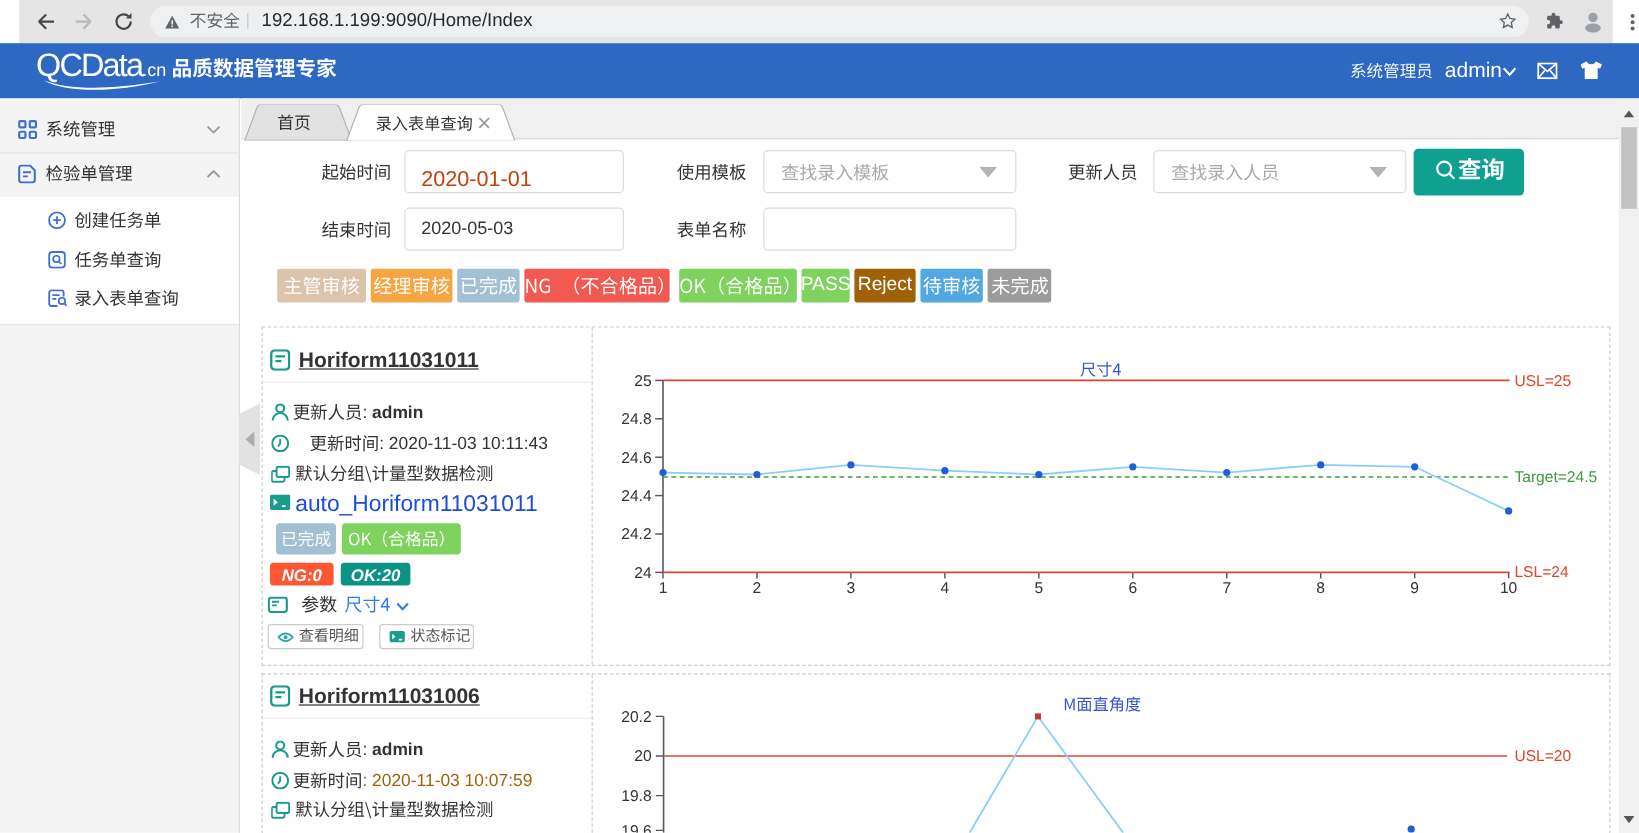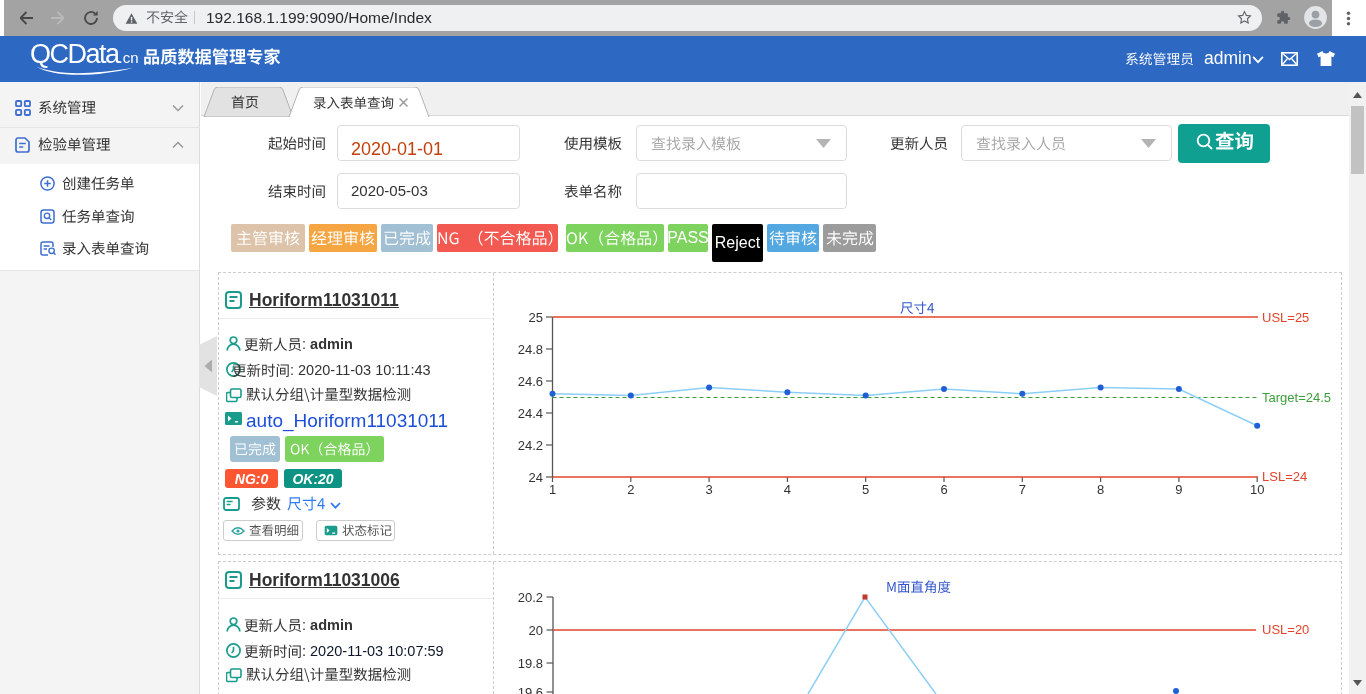--- a/index.html
+++ b/index.html
@@ -97,21 +97,21 @@
 <path id="r6001" d="M381 409C440 375 511 323 543 286L610 329C573 367 503 417 444 449ZM270 241V45C270 -37 300 -58 416 -58C441 -58 624 -58 650 -58C746 -58 770 -27 780 99C759 104 728 115 712 128C706 25 698 10 645 10C604 10 450 10 420 10C355 10 344 16 344 45V241ZM410 265C467 212 537 138 568 90L630 131C596 178 525 249 467 299ZM750 235C800 150 851 36 868 -35L940 -9C921 62 868 173 816 256ZM154 241C135 161 100 59 54 -6L122 -40C166 28 199 136 221 219ZM466 844C461 795 455 746 444 699H56V629H424C377 499 278 391 45 333C61 316 80 287 88 269C347 339 454 471 504 629C579 449 710 328 907 274C918 295 940 326 958 343C778 384 651 485 582 629H948V699H522C532 746 539 794 544 844Z"></path>
 <path id="r6807" d="M466 764V693H902V764ZM779 325C826 225 873 95 888 16L957 41C940 120 892 247 843 345ZM491 342C465 236 420 129 364 57C381 49 411 28 425 18C479 94 529 211 560 327ZM422 525V454H636V18C636 5 632 1 617 0C604 0 557 -1 505 1C515 -22 526 -54 529 -76C599 -76 645 -74 674 -62C703 -49 712 -26 712 17V454H956V525ZM202 840V628H49V558H186C153 434 88 290 24 215C38 196 58 165 66 145C116 209 165 314 202 422V-79H277V444C311 395 351 333 368 301L412 360C392 388 306 498 277 531V558H408V628H277V840Z"></path>
 <path id="r8BB0" d="M124 769C179 720 249 652 280 608L335 661C300 703 230 769 176 815ZM200 -61V-60C214 -41 242 -20 408 98C400 113 389 143 384 163L280 92V526H46V453H206V93C206 44 175 10 157 -4C171 -17 192 -45 200 -61ZM419 770V695H816V442H438V57C438 -41 474 -65 586 -65C611 -65 790 -65 816 -65C925 -65 951 -20 962 143C940 148 908 161 889 175C884 33 874 7 812 7C773 7 621 7 591 7C527 7 515 16 515 56V370H816V318H891V770Z"></path>
 <path id="r4D" d="M101 0H184V406C184 469 178 558 172 622H176L235 455L374 74H436L574 455L633 622H637C632 558 625 469 625 406V0H711V733H600L460 341C443 291 428 239 409 188H405C387 239 371 291 352 341L212 733H101Z"></path>
 <path id="r9762" d="M389 334H601V221H389ZM389 395V506H601V395ZM389 160H601V43H389ZM58 774V702H444C437 661 426 614 416 576H104V-80H176V-27H820V-80H896V576H493L532 702H945V774ZM176 43V506H320V43ZM820 43H670V506H820Z"></path>
 <path id="r76F4" d="M189 606V26H46V-43H956V26H818V606H497L514 686H925V753H526L540 833L457 841L448 753H75V686H439L425 606ZM262 399H742V319H262ZM262 457V542H742V457ZM262 261H742V174H262ZM262 26V116H742V26Z"></path>
 <path id="r89D2" d="M266 540H486V414H266ZM266 608H263C293 641 321 676 346 710H628C605 675 576 638 547 608ZM799 540V414H562V540ZM337 843C287 742 191 620 56 529C74 518 99 492 112 474C140 494 166 515 190 537V358C190 234 177 77 66 -34C82 -44 111 -73 123 -88C190 -22 227 64 246 151H486V-58H562V151H799V18C799 2 793 -3 776 -3C759 -4 698 -5 636 -2C646 -23 659 -56 663 -77C745 -77 800 -76 833 -63C865 -51 875 -28 875 17V608H635C673 650 711 698 736 742L685 778L673 774H389L420 827ZM266 348H486V218H258C264 263 266 308 266 348ZM799 348V218H562V348Z"></path>
 <path id="r5EA6" d="M386 644V557H225V495H386V329H775V495H937V557H775V644H701V557H458V644ZM701 495V389H458V495ZM757 203C713 151 651 110 579 78C508 111 450 153 408 203ZM239 265V203H369L335 189C376 133 431 86 497 47C403 17 298 -1 192 -10C203 -27 217 -56 222 -74C347 -60 469 -35 576 7C675 -37 792 -65 918 -80C927 -61 946 -31 962 -15C852 -5 749 15 660 46C748 93 821 157 867 243L820 268L807 265ZM473 827C487 801 502 769 513 741H126V468C126 319 119 105 37 -46C56 -52 89 -68 104 -80C188 78 201 309 201 469V670H948V741H598C586 773 566 813 548 845Z"></path>
 </defs>
   </svg>
-<div class="abs" style="left:4px;top:0;width:1328px;height:36px;background:#a3a3a3">
+<div class="abs" style="left:16px;top:0;width:1328px;height:36px;background:#e5e5e5">
 <svg class="abs" style="left:14px;top:10px" width="16" height="16" viewBox="0 0 16 16">
       <path d="M15 8 H2 M2.5 8 L8.5 2 M2.5 8 L8.5 14" stroke="#474747" stroke-width="1.8" fill="none"></path>
     </svg>
 <svg class="abs" style="left:46px;top:10px" width="16" height="16" viewBox="0 0 16 16">
       <path d="M1 8 H14 M13.5 8 L7.5 2 M13.5 8 L7.5 14" stroke="#b9b9b9" stroke-width="1.8" fill="none"></path>
     </svg>
 <svg class="abs" style="left:79px;top:10px" width="16" height="16" viewBox="0 0 16 16">
       <path d="M14 8 a6 6 0 1 1 -1.9-4.4" stroke="#474747" stroke-width="1.8" fill="none"></path>
       <path d="M14.6 0.9 v4.6 h-4.6z" fill="#474747"></path>
     </svg>
@@ -443,21 +443,21 @@
         <use href="#r5408" x="2388"></use>
         <use href="#r683C" x="3388"></use>
         <use href="#r54C1" x="4388"></use>
         <use href="#rFF09" x="5388"></use>
       </g>
     </svg>
   </div>
 <div class="abs" style="left:668px;top:224px;width:40px;height:28px;background:#7ed25e;border-radius:2px;display:flex;align-items:center;justify-content:center">
     <span style="color:#fff;font-size:16px">PASS</span>
   </div>
-<div class="abs" style="left:712px;top:224px;width:51px;height:38px;background:#000000;border-radius:2px;display:flex;align-items:center;justify-content:center">
+<div class="abs" style="left:712px;top:224px;width:51px;height:28px;background:#a16207;border-radius:2px;display:flex;align-items:center;justify-content:center">
     <span style="color:#fff;font-size:16px">Reject</span>
   </div>
 <div class="abs" style="left:767px;top:224px;width:52px;height:28px;background:#54a8e1;border-radius:2px;display:flex;align-items:center;justify-content:center">
     <svg class="ck " width="48.0" height="16.6" style="">
       <g transform="translate(0,14.1) scale(0.01600,-0.01600)" fill="#fff">
         <use href="#r5F85" x="0"></use>
         <use href="#r5BA1" x="1000"></use>
         <use href="#r6838" x="2000"></use>
       </g>
     </svg>
@@ -488,21 +488,21 @@
         <use href="#r66F4" x="0"></use>
         <use href="#r65B0" x="1000"></use>
         <use href="#r4EBA" x="2000"></use>
         <use href="#r5458" x="3000"></use>
       </g>
     </svg><span style="font-size:14.5px;color:#333">: <b>admin</b></span></div>
 <svg class="abs" style="left:226px;top:362px" width="15" height="15" viewBox="0 0 15 15">
     <circle cx="7.5" cy="7.5" r="6.6" fill="none" stroke="#1a9c8c" stroke-width="1.7"></circle>
     <path d="M7.5 3.8 v3.7 l-1.8 2.6" fill="none" stroke="#1a9c8c" stroke-width="1.6"></path>
   </svg>
-<div class="abs" style="left:232px;top:361px;white-space:nowrap"><svg class="ck " width="58.0" height="15.1" style="vertical-align:-3px;">
+<div class="abs" style="left:258px;top:361px;white-space:nowrap"><svg class="ck " width="58.0" height="15.1" style="vertical-align:-3px;">
       <g transform="translate(0,12.8) scale(0.01450,-0.01450)" fill="#333">
         <use href="#r66F4" x="0"></use>
         <use href="#r65B0" x="1000"></use>
         <use href="#r65F6" x="2000"></use>
         <use href="#r95F4" x="3000"></use>
       </g>
     </svg><span style="font-size:14.5px;color:#333">: 2020-11-03 10:11:43</span></div>
 <svg class="abs" style="left:226px;top:388px" width="16" height="15" viewBox="0 0 16 15">
     <rect x="4.5" y="1" width="10.5" height="8.5" rx="1.5" fill="none" stroke="#1a9c8c" stroke-width="1.6"></rect>
     <path d="M11 9.5 v2.5 a1.5 1.5 0 0 1 -1.5 1.5 h-7.5 a1.5 1.5 0 0 1 -1.5 -1.5 v-6 a1.5 1.5 0 0 1 1.5 -1.5 h2.5" fill="none" stroke="#1a9c8c" stroke-width="1.6"></path>
@@ -680,21 +680,21 @@
     <circle cx="7.5" cy="7.5" r="6.6" fill="none" stroke="#1a9c8c" stroke-width="1.7"></circle>
     <path d="M7.5 3.8 v3.7 l-1.8 2.6" fill="none" stroke="#1a9c8c" stroke-width="1.6"></path>
   </svg>
 <div class="abs" style="left:244px;top:642px;white-space:nowrap"><svg class="ck " width="58.0" height="15.1" style="vertical-align:-3px;">
       <g transform="translate(0,12.8) scale(0.01450,-0.01450)" fill="#333">
         <use href="#r66F4" x="0"></use>
         <use href="#r65B0" x="1000"></use>
         <use href="#r65F6" x="2000"></use>
         <use href="#r95F4" x="3000"></use>
       </g>
-    </svg><span style="font-size:14.5px;color:#0f172a">: 2020-11-03 10:07:59</span></div>
+    </svg><span style="font-size:14.5px;color:#a16207">: 2020-11-03 10:07:59</span></div>
 <svg class="abs" style="left:226px;top:668px" width="16" height="15" viewBox="0 0 16 15">
     <rect x="4.5" y="1" width="10.5" height="8.5" rx="1.5" fill="none" stroke="#1a9c8c" stroke-width="1.6"></rect>
     <path d="M11 9.5 v2.5 a1.5 1.5 0 0 1 -1.5 1.5 h-7.5 a1.5 1.5 0 0 1 -1.5 -1.5 v-6 a1.5 1.5 0 0 1 1.5 -1.5 h2.5" fill="none" stroke="#1a9c8c" stroke-width="1.6"></path>
   </svg>
 <div class="abs" style="left:246px;top:667px"><svg class="ck " width="165.2" height="15.1" style="">
       <g transform="translate(0,12.8) scale(0.01450,-0.01450)" fill="#333">
         <use href="#r9ED8" x="0"></use>
         <use href="#r8BA4" x="1000"></use>
         <use href="#r5206" x="2000"></use>
         <use href="#r7EC4" x="3000"></use>

